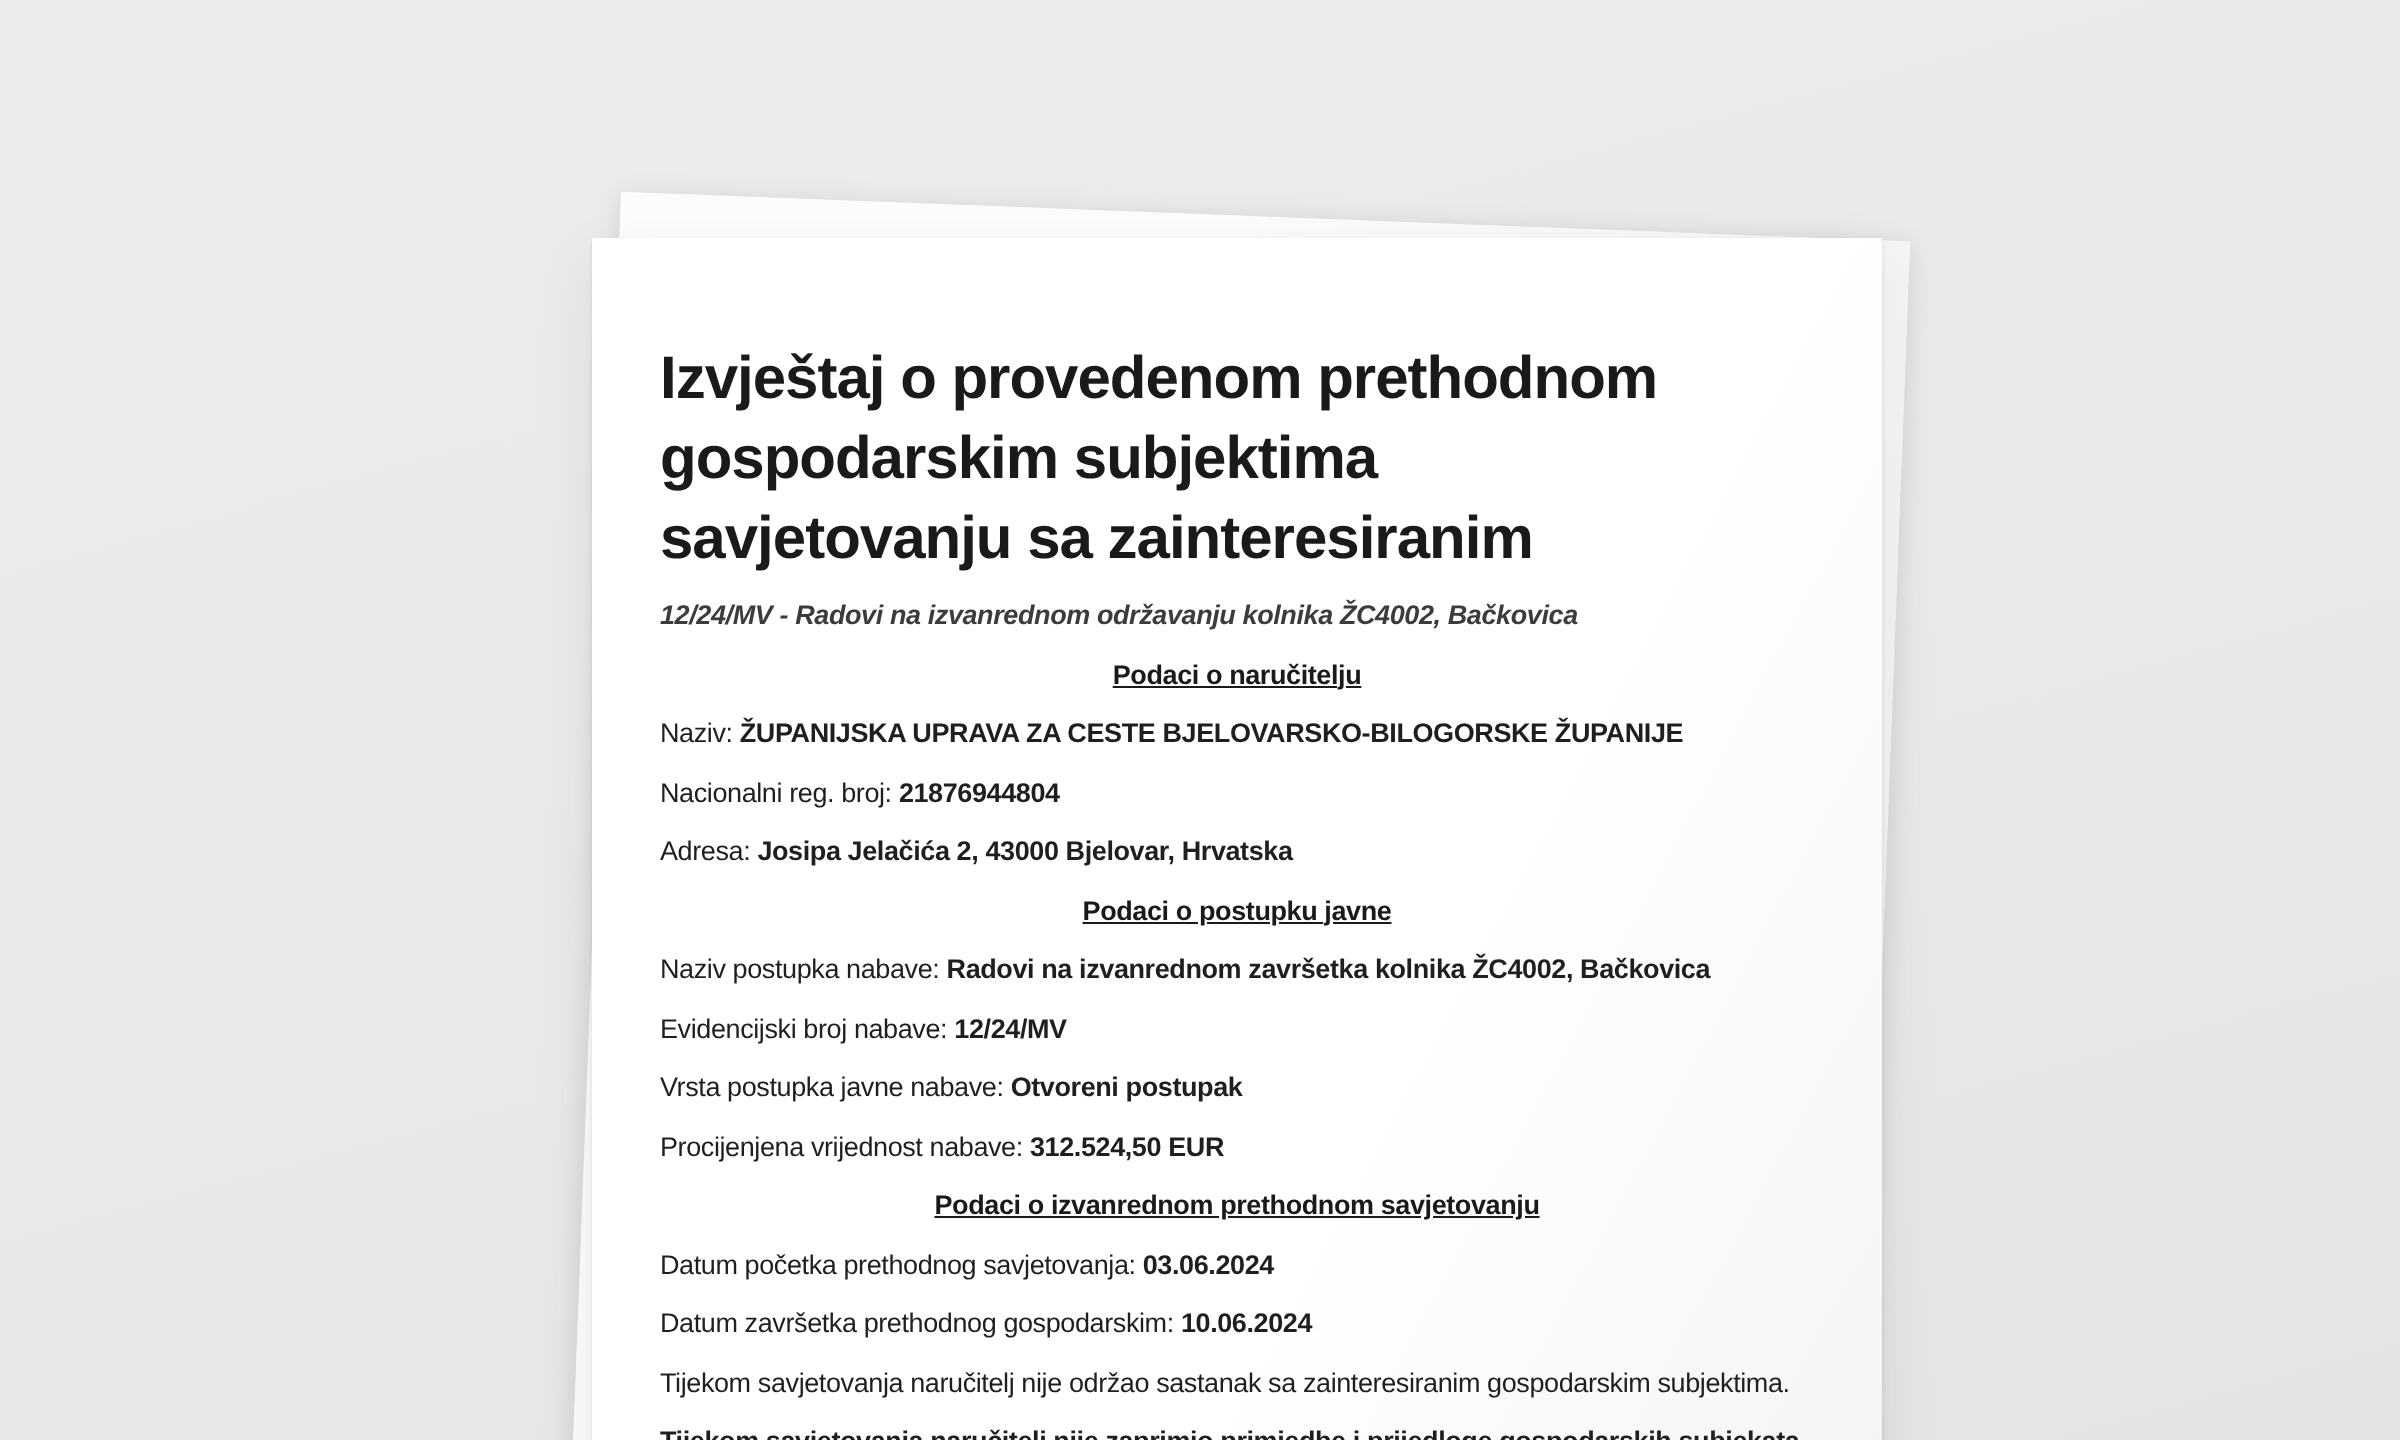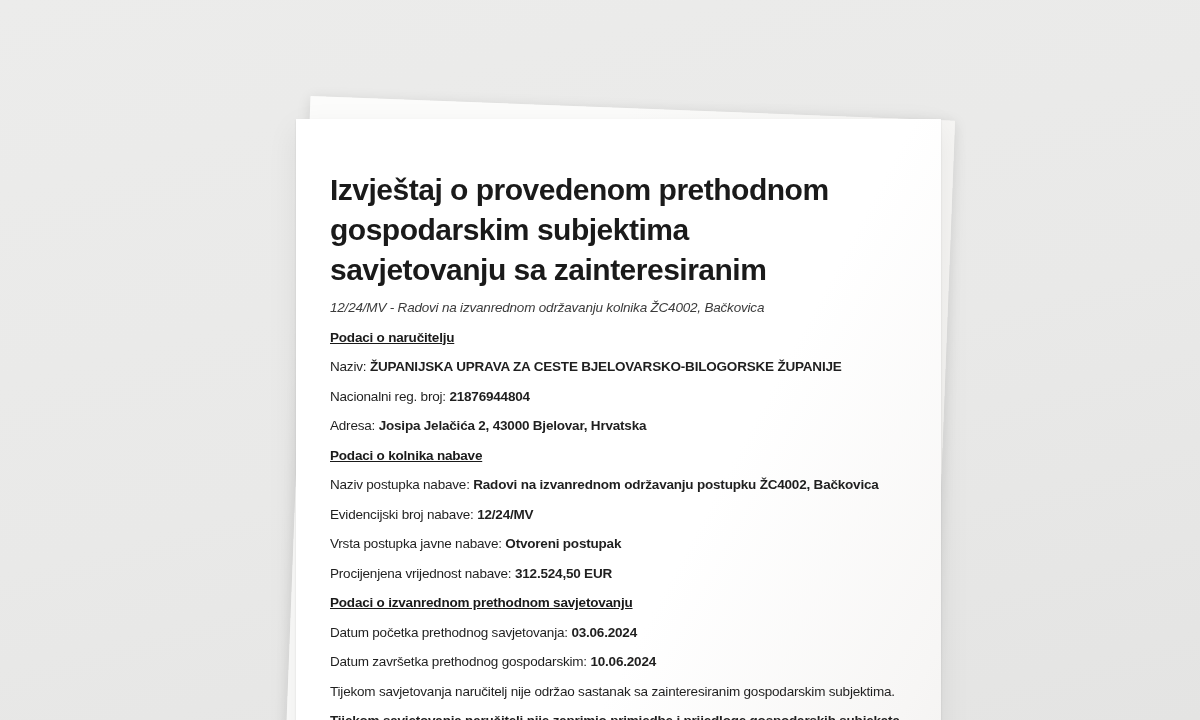--- a/index.html
+++ b/index.html
@@ -42,25 +42,27 @@
     margin: 0 0 11.5px 0;
     line-height: 18px;
     white-space: nowrap;
     font-size: 13.5px;
     color: #1f1f1f;
     letter-spacing: -0.2px;
   }
   .subtitle {
     font-style: italic;
     color: #3c3c3c;
+    font-weight: bold;
   }
   .heading {
     font-weight: 700;
     text-decoration: underline;
     color: #1a1a1a;
+    text-align: center;
   }
   .field b { font-weight: 700; text-align: right; }
   .para.bold { font-weight: 700; }
 </style>
 </head>
 <body>
 
 <div class="stage">
 
   <div class="sheet back"></div>
@@ -85,25 +87,25 @@
     <p class="line field">
       <span>Nacionalni reg. broj:</span>
       <b>21876944804</b>
     </p>
 
     <p class="line field">
       <span>Adresa:</span>
       <b>Josipa Jelačića 2, 43000 Bjelovar, Hrvatska</b>
     </p>
 
-    <p class="line heading">Podaci o kolnika nabave</p>
+    <p class="line heading">Podaci o postupku javne</p>
 
     <p class="line field">
       <span>Naziv postupka nabave:</span>
-      <b>Radovi na izvanrednom održavanju postupku ŽC4002, Bačkovica</b>
+      <b>Radovi na izvanrednom završetka kolnika ŽC4002, Bačkovica</b>
     </p>
 
     <p class="line field">
       <span>Evidencijski broj nabave:</span>
       <b>12/24/MV</b>
     </p>
 
     <p class="line field">
       <span>Vrsta postupka javne nabave:</span>
       <b>Otvoreni postupak</b>

